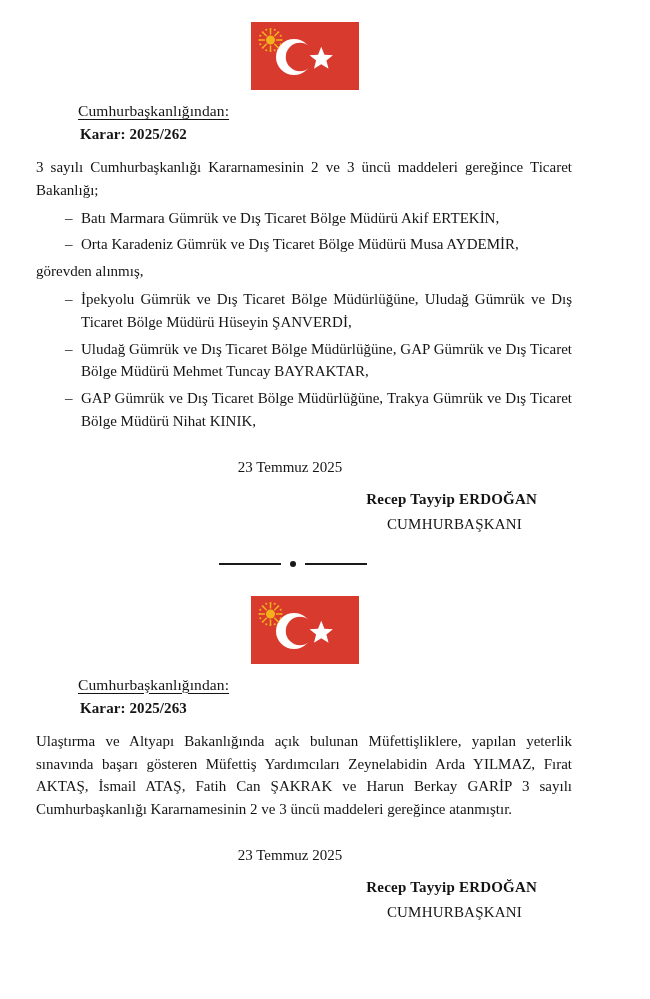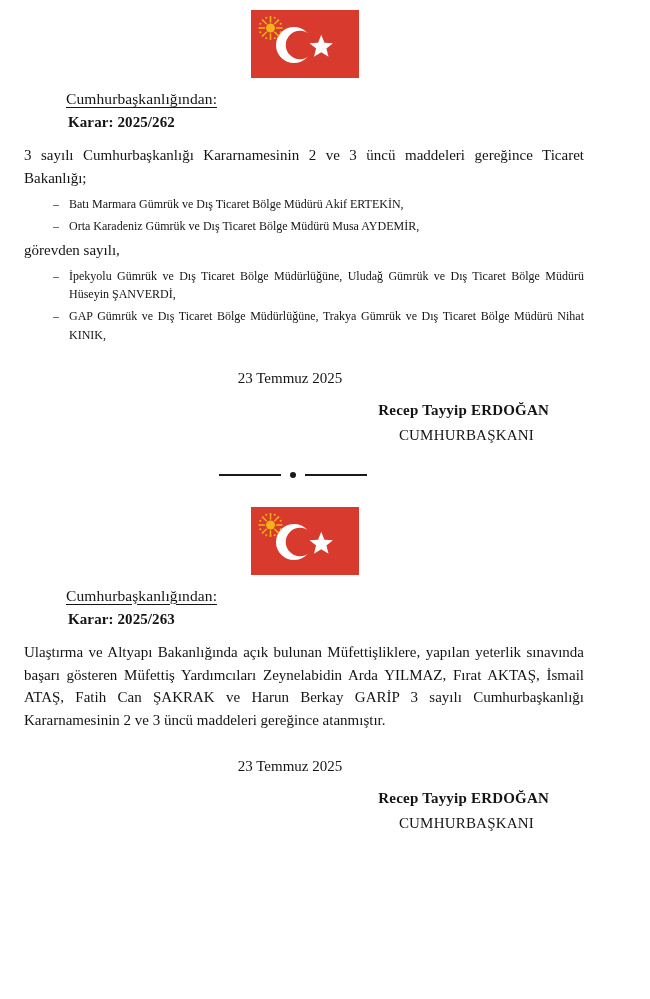--- a/index.html
+++ b/index.html
@@ -14,21 +14,21 @@
     position: relative;
     font-family: "Liberation Serif", "DejaVu Serif", serif;
     color: #141414;
     overflow: hidden;
   }
 
   .page {
     position: relative;
     width: 610px;
     height: 999px;
-    padding: 0;
+    padding: 12px;
     box-sizing: border-box;
   }
 
   
   .flag-wrap {
     display: flex;
     justify-content: center;
     align-items: center;
   }
   .flag {
@@ -75,21 +75,21 @@
   }
 
   
   .dash-list {
     list-style: none;
     margin: 5px 0 0 0;
     padding: 0;
   }
   .dash-list li {
     position: relative;
-    font-size: 12px;
+    font-size: 15px;
     line-height: 1.52;
     text-align: justify;
     text-justify: inter-word;
     padding-left: 45px;
     margin-top: 4px;
   }
   .dash-list li:first-child { margin-top: 0; }
   .dash-list li::before {
     content: "\2013";
     position: absolute;
@@ -202,24 +202,25 @@
 
       <div class="karar">Karar: 2025/262</div>
 
       <p class="body-par">3 sayılı Cumhurbaşkanlığı Kararnamesinin 2 ve 3 üncü maddeleri gereğince Ticaret Bakanlığı;</p>
 
       <ul class="dash-list">
         <li>Batı Marmara Gümrük ve Dış Ticaret Bölge Müdürü Akif ERTEKİN,</li>
         <li>Orta Karadeniz Gümrük ve Dış Ticaret Bölge Müdürü Musa AYDEMİR,</li>
       </ul>
 
-      <p class="tail-line">görevden sayılı,</p>
+      <p class="tail-line">görevden alınmış,</p>
 
       <ul class="dash-list">
         <li>İpekyolu Gümrük ve Dış Ticaret Bölge Müdürlüğüne, Uludağ Gümrük ve Dış Ticaret Bölge Müdürü Hüseyin ŞANVERDİ,</li>
+        <li>Uludağ Gümrük ve Dış Ticaret Bölge Müdürlüğüne, GAP Gümrük ve Dış Ticaret Bölge Müdürü Mehmet Tuncay BAYRAKTAR,</li>
         <li>GAP Gümrük ve Dış Ticaret Bölge Müdürlüğüne, Trakya Gümrük ve Dış Ticaret Bölge Müdürü Nihat KINIK,</li>
       </ul>
 
 
       <div class="sig-date">23 Temmuz 2025</div>
       <div class="sig-name">Recep Tayyip ERDOĞAN</div>
       <div class="sig-title">CUMHURBAŞKANI</div>
 
       <div class="separator">
         <span class="rule"></span>

